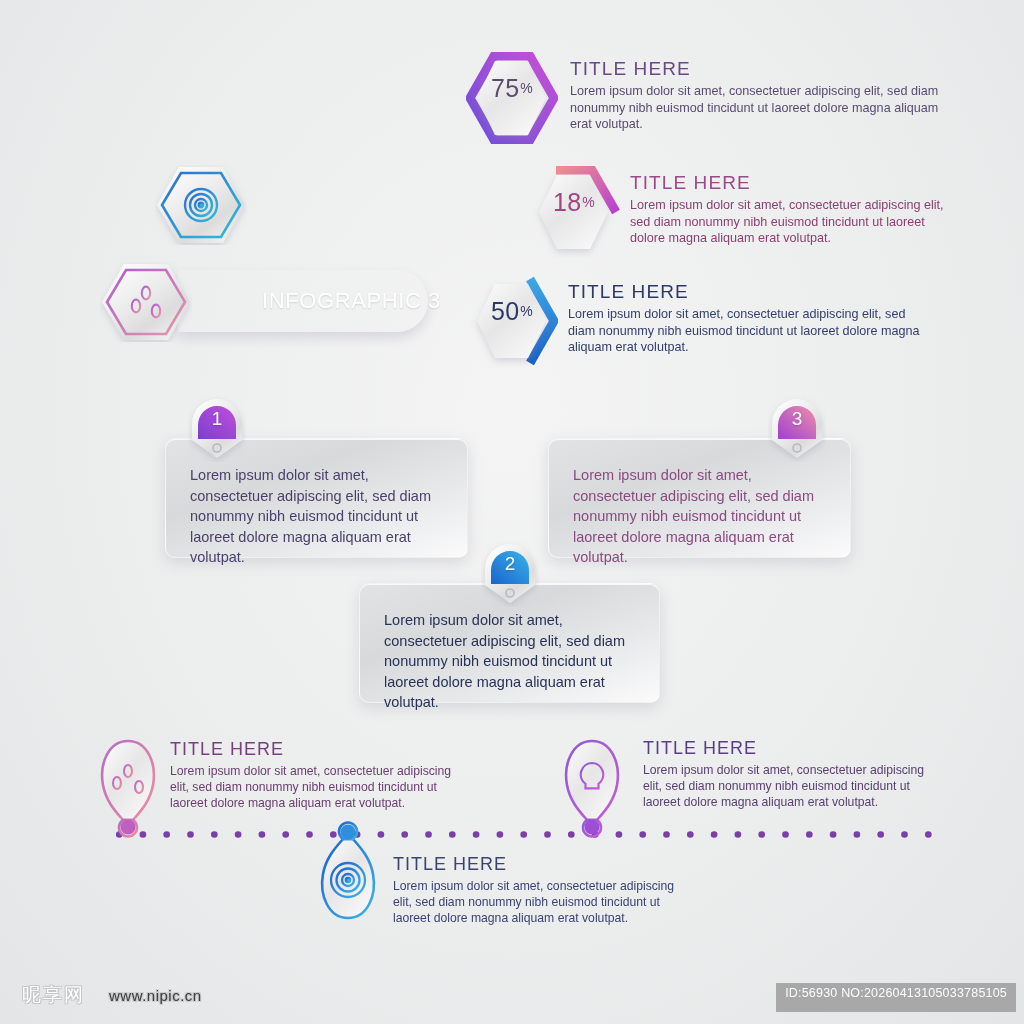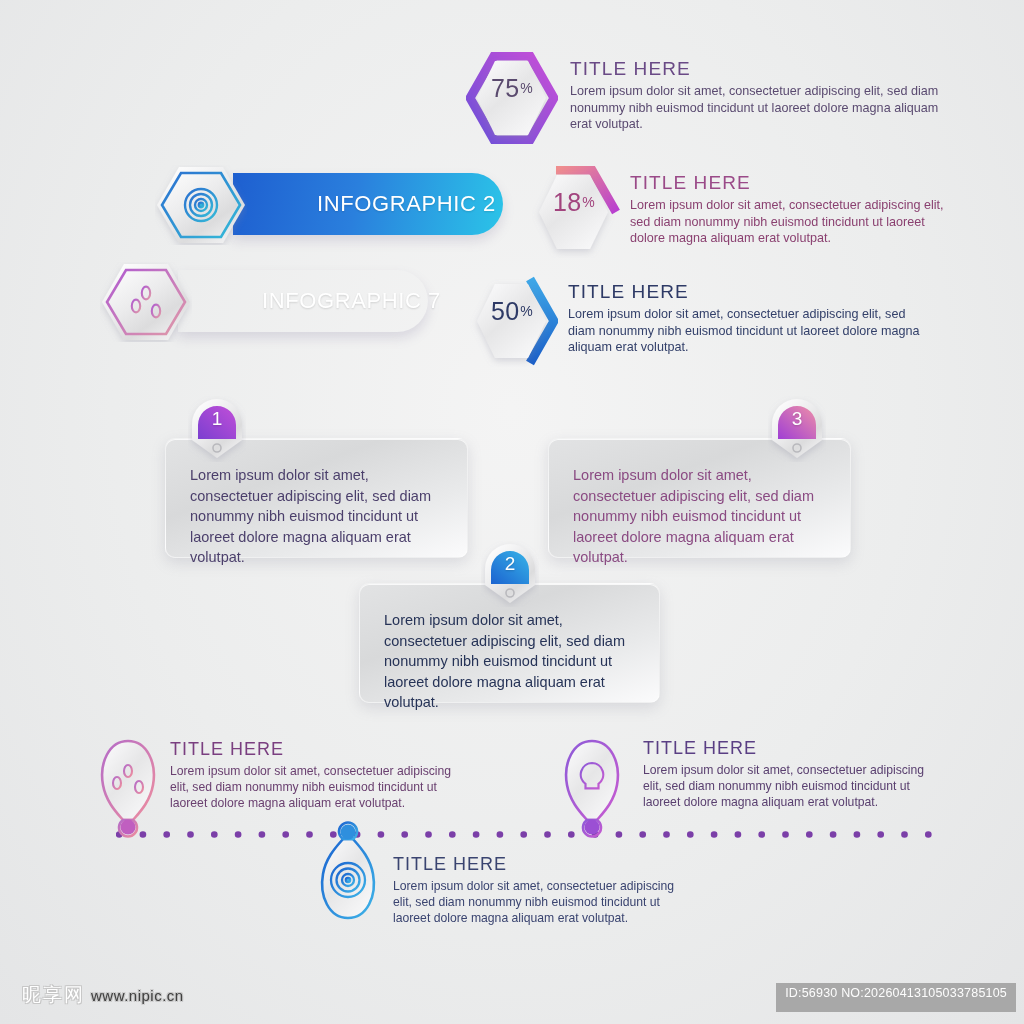--- a/index.html
+++ b/index.html
@@ -55,21 +55,21 @@
   }
 
   
   .tl-line { position:absolute; left:116px; top:824px; width:828px; height:7px; }
   .tl-node { position:absolute; }
   .tl-title { font-size:18px; letter-spacing:1px; margin-bottom:3px; }
   .tl-body { font-size:12.2px; line-height:16px; }
   .tl-text { position:absolute; }
 
   
-  .wm { position:absolute; left:22px; top:982px; display:flex; align-items:center; gap:6px; }
+  .wm { position:absolute; left:22px; top:982px; display:flex; align-items:center; gap:24px; }
   .wm-cn { font-size:19px; color:#fff; letter-spacing:2px;
     text-shadow:0 0 1px #b9b9b9,1px 1px 0 #c9c9c9,-1px -1px 0 #c9c9c9,1px -1px 0 #c9c9c9,-1px 1px 0 #c9c9c9; }
   .wm-url { font-size:15px; color:#404040; letter-spacing:.5px;
     text-shadow:0 0 1px #bdbdbd,1px 1px 0 #cacaca,-1px -1px 0 #cacaca,1px -1px 0 #cacaca,-1px 1px 0 #cacaca; }
   .idtag {
     position:absolute; right:8px; top:983px; background:#a8a8a8; color:#fdfdfd;
     font-size:12.5px; padding:3px 9px 12px; letter-spacing:.2px; white-space:nowrap;
   }
 </style>
 </head>
@@ -139,40 +139,37 @@
         <stop offset="1" stop-color="#f8f8f9"></stop>
         </linearGradient>
       <filter id="softsh" x="-50%" y="-50%" width="200%" height="200%">
         <feDropShadow dx="0" dy="3" stdDeviation="3.5" flood-color="#8a8aa0" flood-opacity="0.30"></feDropShadow>
       </filter>
     </defs>
   </svg>
 
 
   <div class="pill-row" style="left:155px;top:165px;width:320px;height:82px;">
-    <div class="pill-bar" style="width:270px;background:linear-gradient(100deg,#1E5FD0 0%,#2a7fdd 45%,#2BC4E8 100%);">
-      <span class="pill-label">INFOGRAPHIC 2</span>
-    </div>
     <div class="hexwrap">
       <svg viewBox="0 0 92 80" width="92" height="80">
         <polygon points="24,2 68,2 90,40 68,78 24,78 2,40" fill="url(#gPlate)" filter="url(#softsh)"></polygon>
         <polygon points="26,8 66,8 85,40 66,72 26,72 7,40" fill="none" stroke="url(#gHexB)" stroke-width="2.6"></polygon>
         <g stroke="url(#gHexB)" fill="none">
           <circle cx="46" cy="40" r="16" stroke-width="2.4"></circle>
           <circle cx="46" cy="40" r="11" stroke-width="2.4"></circle>
           <circle cx="46" cy="40" r="6" stroke-width="2.4"></circle>
           <circle cx="46" cy="40" r="2.2" stroke-width="2.4" fill="#35BBD8"></circle>
         </g>
       </svg>
     </div>
   </div>
 
   <div class="pill-row" style="left:100px;top:262px;width:320px;height:82px;">
     <div class="pill-bar" style="width:250px;background:linear-gradient(100deg,#B84FD8 0%,#c униq 0%,#c96ad0 40%,#F09A9A 100%);">
-      <span class="pill-label">INFOGRAPHIC 7</span>
+      <span class="pill-label">INFOGRAPHIC 3</span>
     </div>
     <div class="hexwrap">
       <svg viewBox="0 0 92 80" width="92" height="80">
         <polygon points="24,2 68,2 90,40 68,78 24,78 2,40" fill="url(#gPlate)" filter="url(#softsh)"></polygon>
         <polygon points="26,8 66,8 85,40 66,72 26,72 7,40" fill="none" stroke="url(#gHexC)" stroke-width="2.6"></polygon>
         <g stroke="url(#gHexC)" stroke-width="2.1" fill="none" stroke-linecap="round">
           <line x1="36" y1="25" x2="36" y2="55"></line>
             <ellipse cx="36" cy="44" rx="4.2" ry="6.4"></ellipse>
           <line x1="46" y1="25" x2="46" y2="55"></line>
             <ellipse cx="46" cy="31" rx="4.2" ry="6.4"></ellipse>

